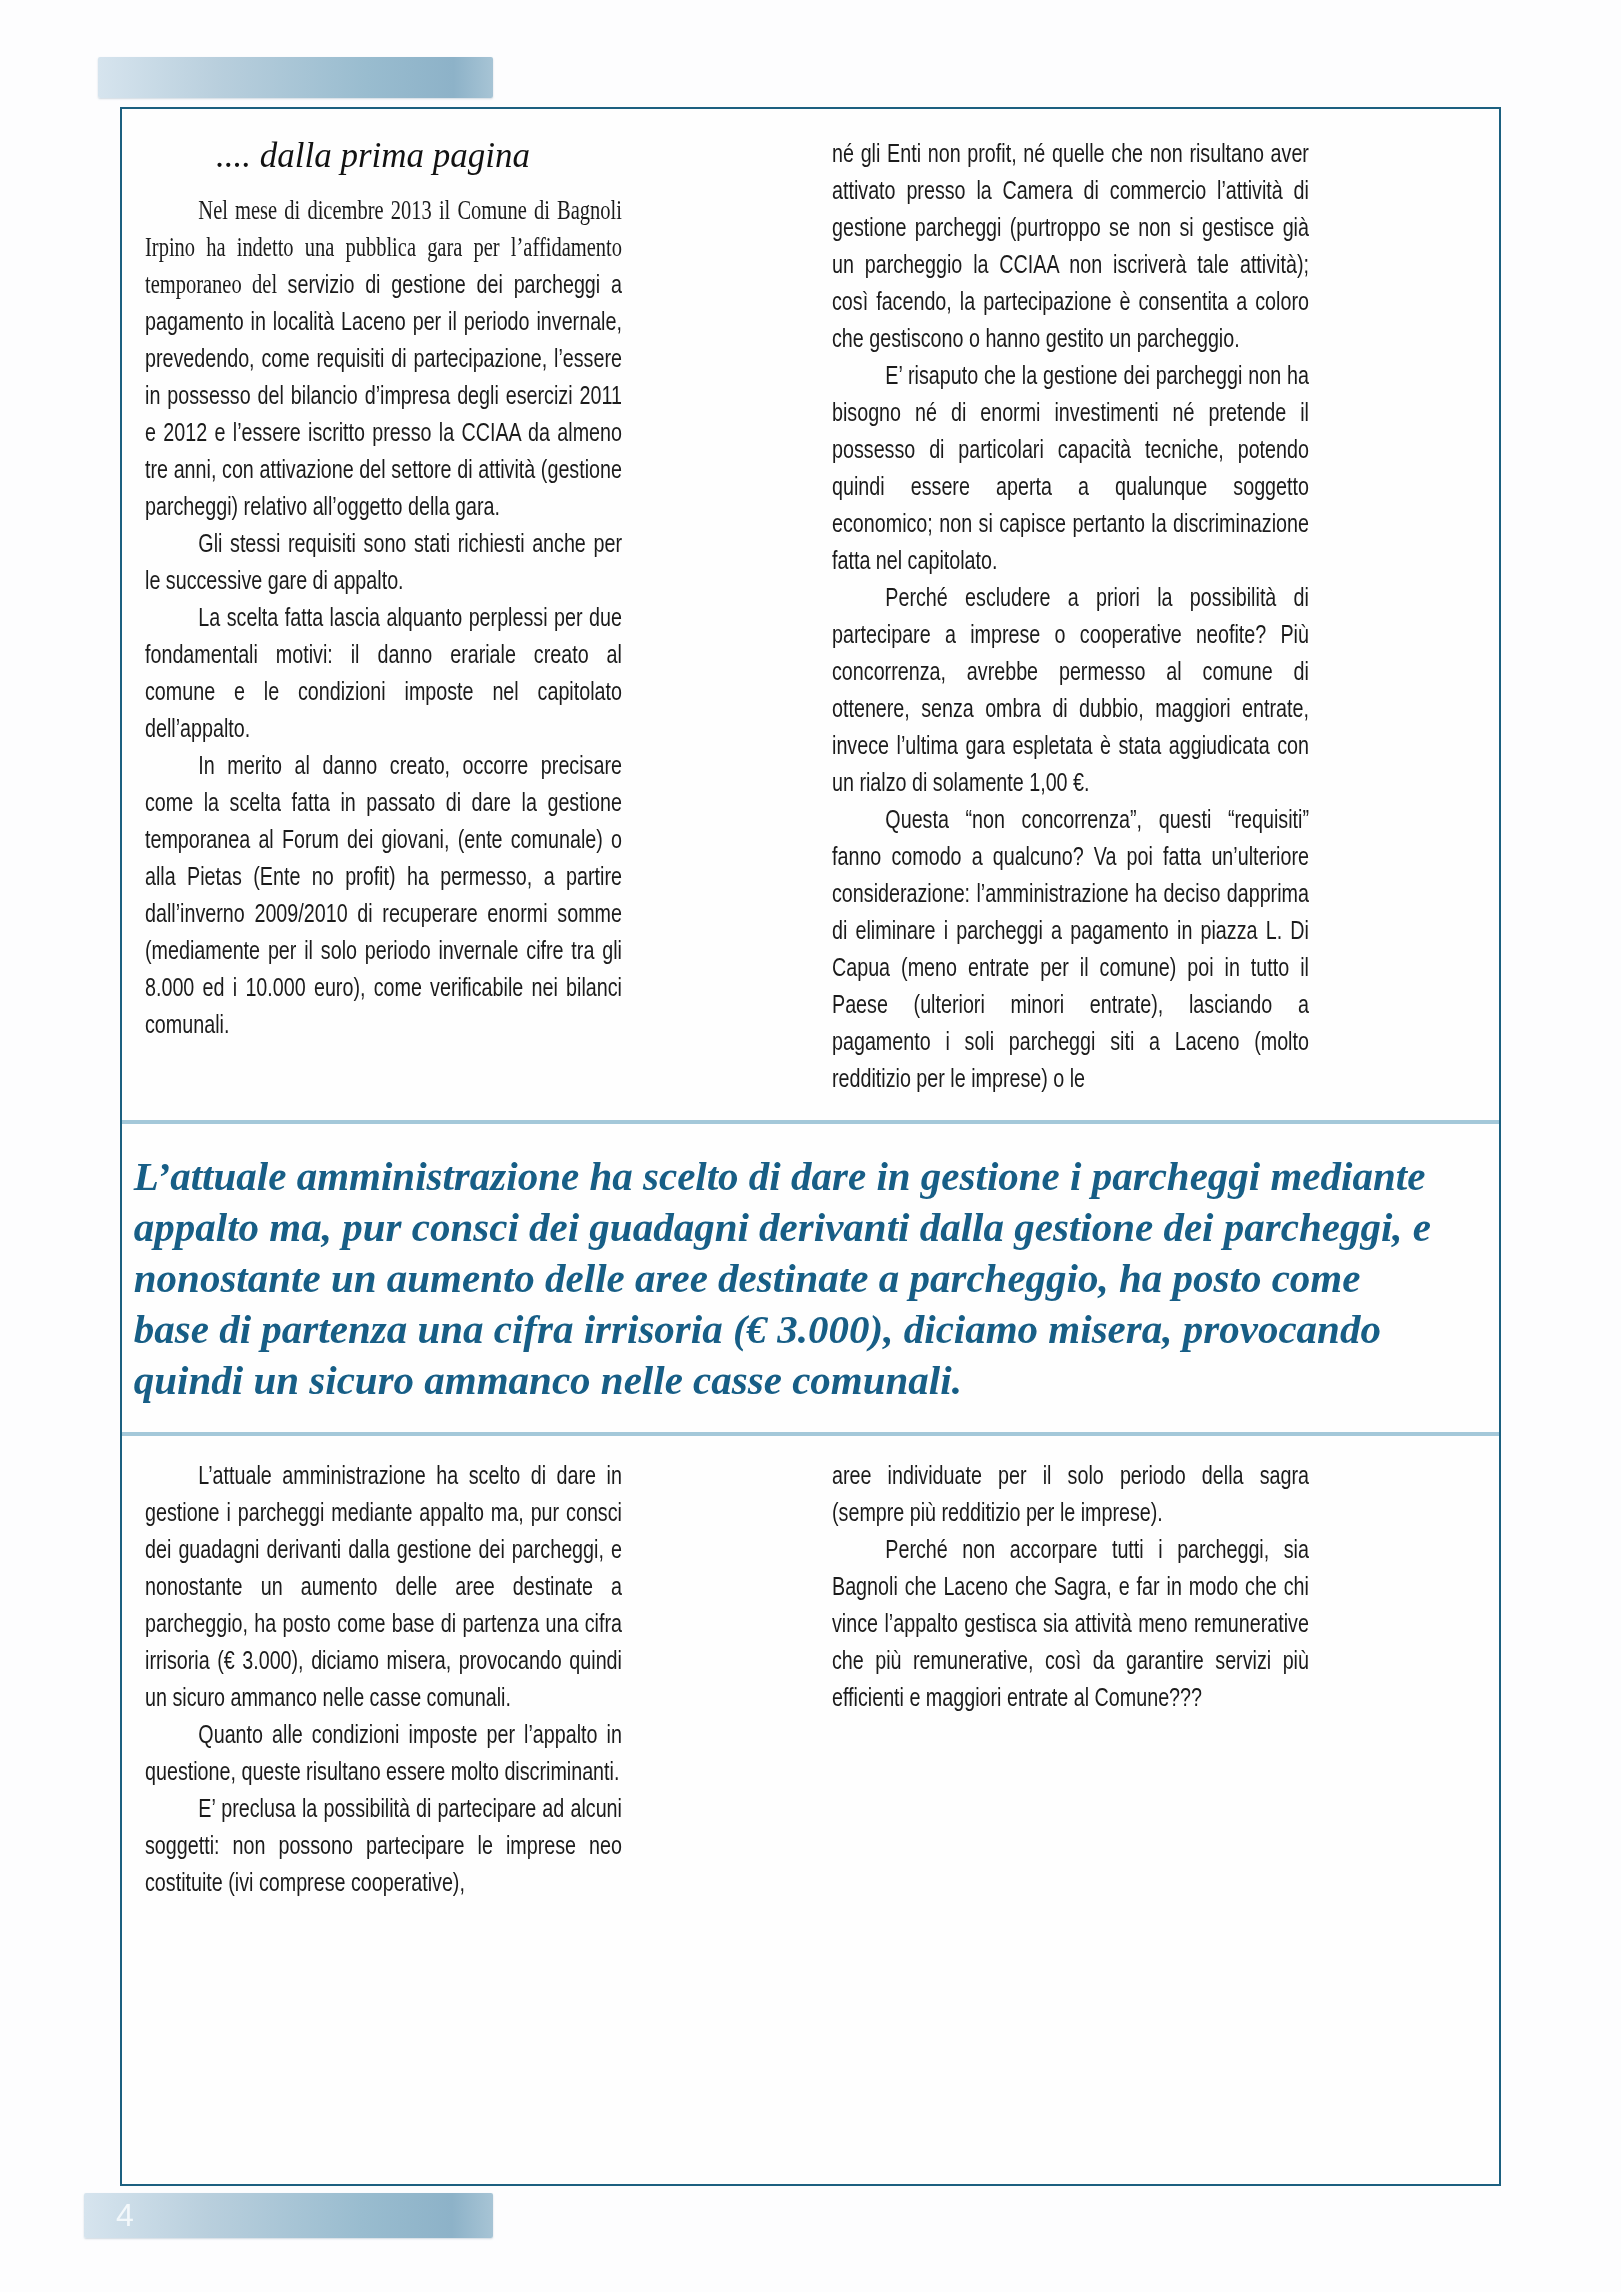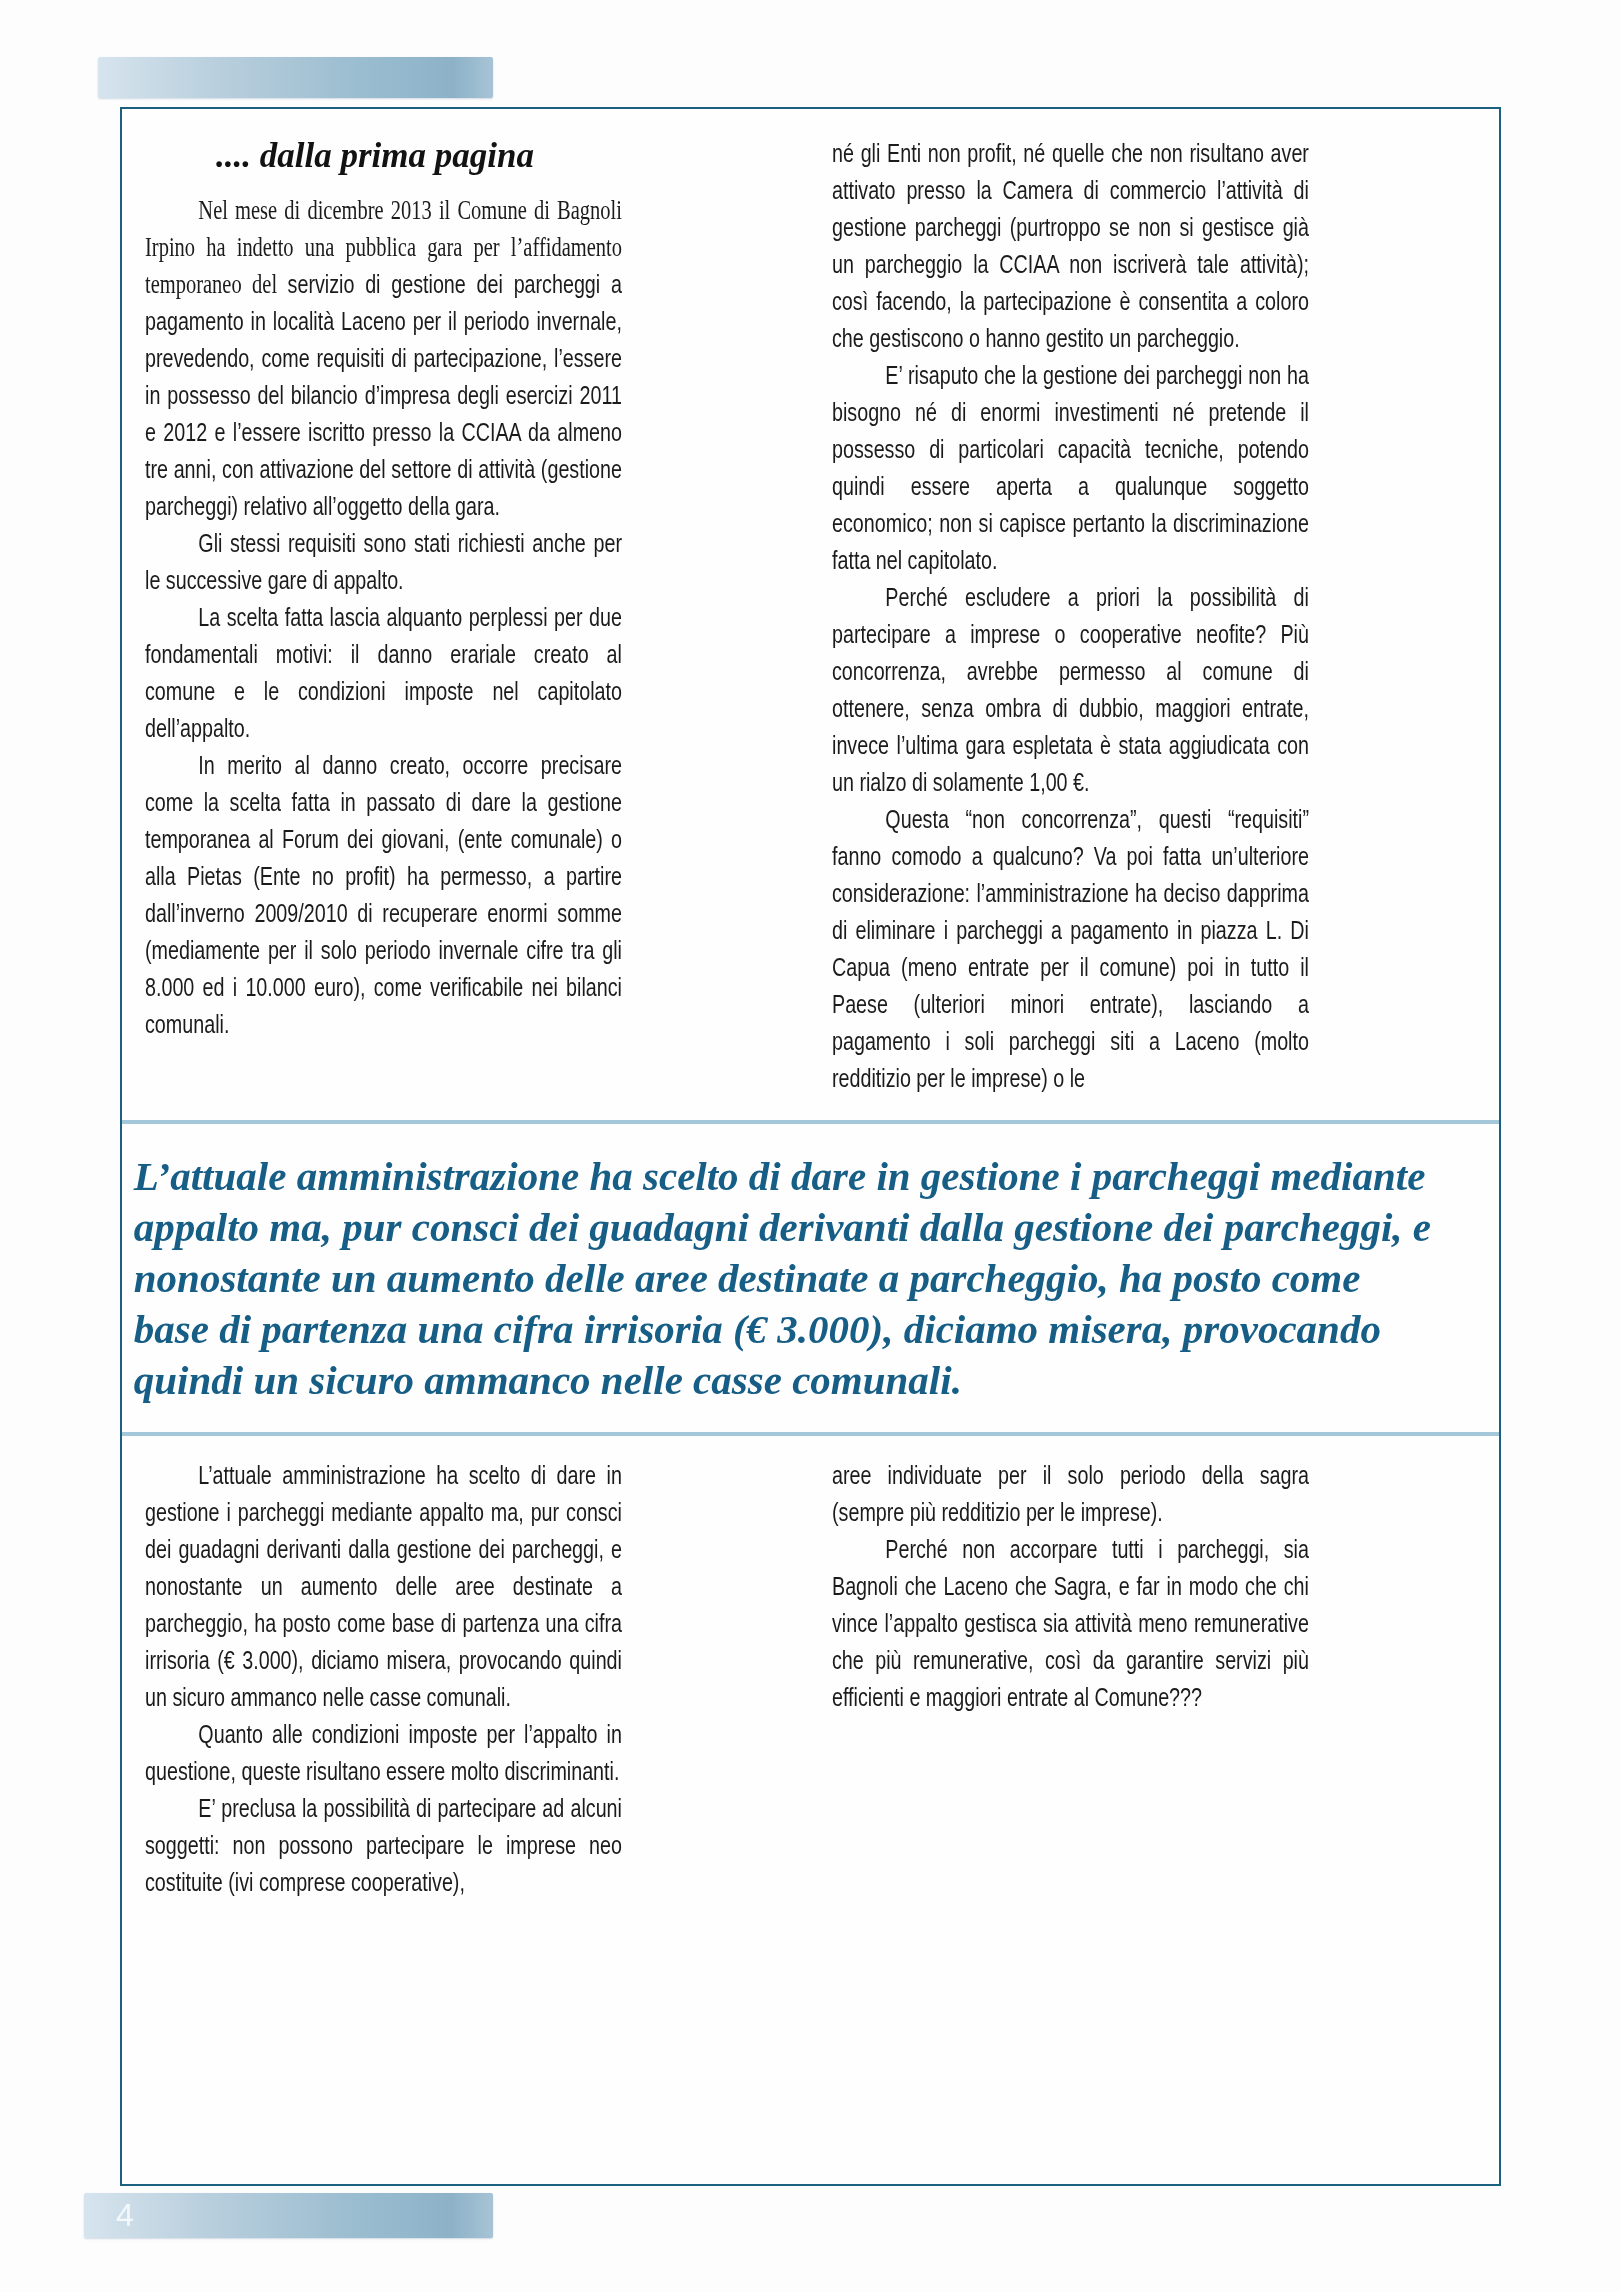--- a/index.html
+++ b/index.html
@@ -38,21 +38,21 @@
     box-sizing: border-box;
     border: 2px solid #1c6080;
     background: #fefefe;
     overflow: hidden;
   }
   .headline {
     position: absolute;
     left: 94px;
     top: 27.4px;
     font-family: "Liberation Serif", serif;
-    font-weight: bold;
+    font-weight: normal;
     font-style: italic;
     font-size: 35px;
     color: #121212;
     white-space: nowrap;
   }
   .cols {
     display: flex;
     flex-wrap: nowrap;
     align-items: flex-start;
   }

